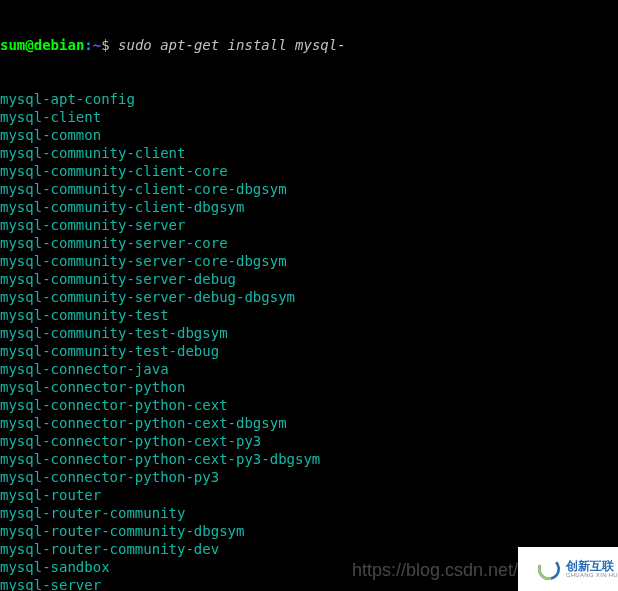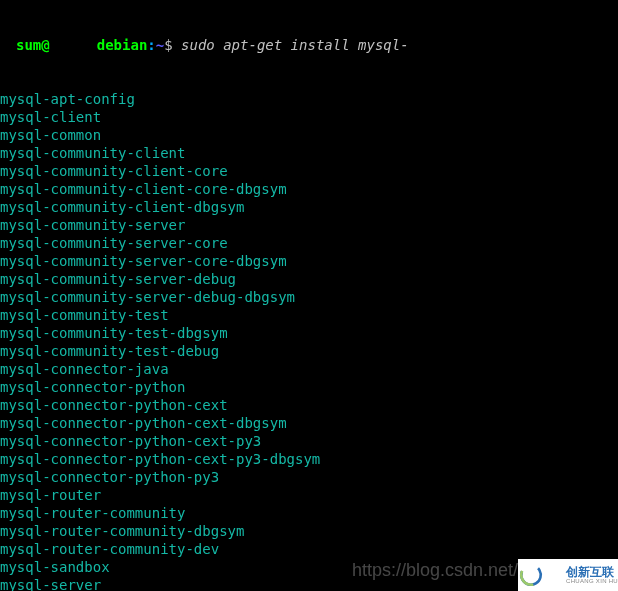--- a/index.html
+++ b/index.html
@@ -22,30 +22,28 @@
       padding: 0;
       white-space: pre;
     }
     .prompt-line {
       display: flex;
       flex-wrap: nowrap;
     }
     .user {
       color: #00ff00;
       font-weight: bold;
-      padding-left: 16px;
     }
     .at {
       color: #00ff00;
       font-weight: bold;
     }
     .host {
       color: #00ff00;
       font-weight: bold;
-      margin-left: 47px;
     }
     .colon {
       color: #00aaff;
       font-weight: bold;
     }
     .path {
       color: #5c5cff;
       font-weight: bold;
     }
     .dollar {
@@ -65,25 +63,25 @@
       color: rgba(200,200,200,0.35);
       font-family: sans-serif;
       font-size: 18px;
       pointer-events: none;
     }
     .watermark-logo {
       position: absolute;
       right: 0;
       bottom: 0;
       width: 100px;
-      height: 32px;
+      height: 44px;
       background: #ffffff;
       display: flex;
       align-items: center;
-      justify-content: space-between;
+      justify-content: flex-end;
       pointer-events: none;
     }
     .logo-glyph {
       width: 26px;
       height: 26px;
       margin-right: 4px;
     }
     .logo-text {
       font-family: sans-serif;
       font-size: 12px;

